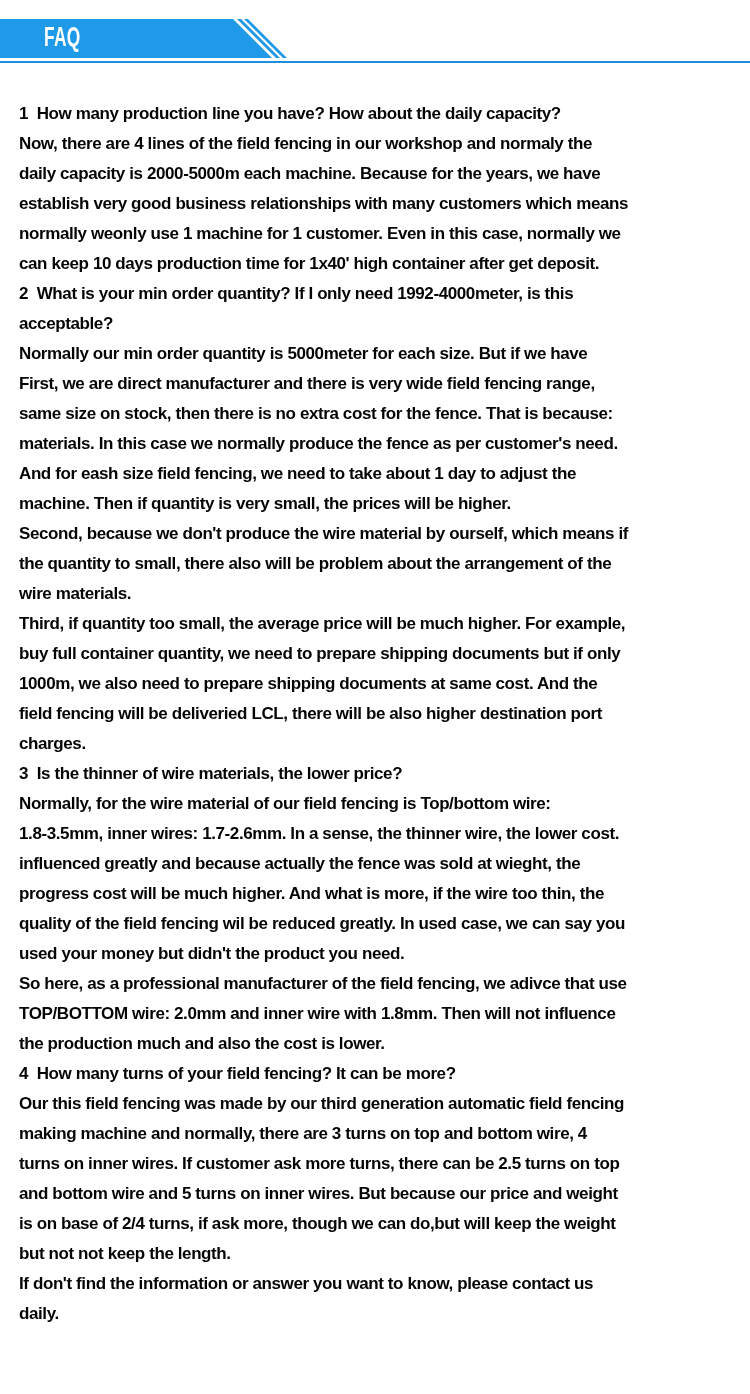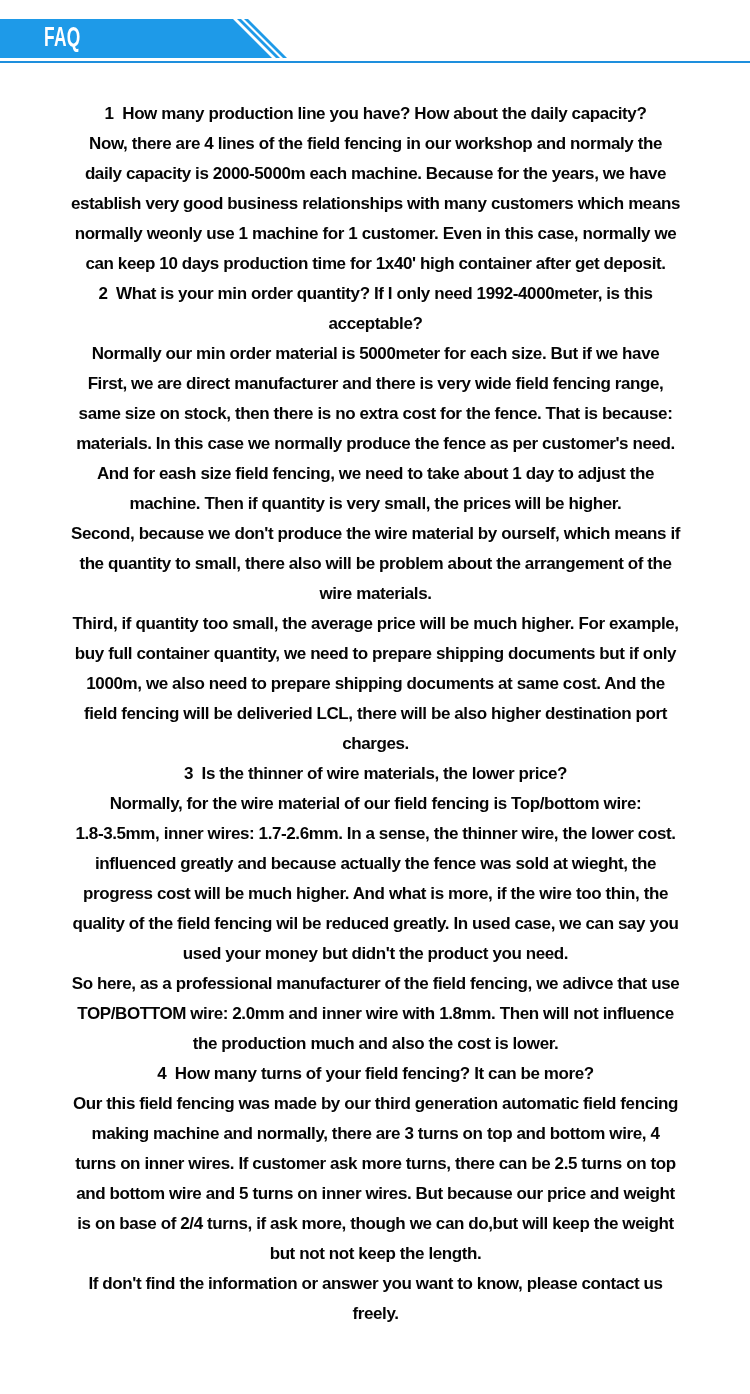--- a/index.html
+++ b/index.html
@@ -41,21 +41,20 @@
     padding: 33px 18px 0 19px;
   }
   .line {
     height: 30px;
     line-height: 30px;
     white-space: pre;
     color: #050505;
     font-size: 17px;
     font-weight: bold;
     letter-spacing: -0.4px;
-    text-align: center;
   }
 </style>
 </head>
 <body>
 
 <div class="page">
   <div class="header">
     <svg class="banner-svg" width="320" height="39" viewBox="0 0 320 39" aria-hidden="true">
       <polygon class="banner-shape" points="0,0 233,0 272,39 0,39"></polygon>
       <polygon class="banner-shape" points="237,0 241,0 280,39 276,39"></polygon>
@@ -67,21 +66,21 @@
 
   <div class="content">
       <div class="line">1  How many production line you have? How about the daily capacity?</div>
       <div class="line">Now, there are 4 lines of the field fencing in our workshop and normaly the</div>
       <div class="line">daily capacity is 2000-5000m each machine. Because for the years, we have</div>
       <div class="line">establish very good business relationships with many customers which means</div>
       <div class="line">normally weonly use 1 machine for 1 customer. Even in this case, normally we</div>
       <div class="line">can keep 10 days production time for 1x40' high container after get deposit.</div>
       <div class="line">2  What is your min order quantity? If I only need 1992-4000meter, is this</div>
       <div class="line">acceptable?</div>
-      <div class="line">Normally our min order material is 5000meter for each size. But if we have</div>
+      <div class="line">Normally our min order quantity is 5000meter for each size. But if we have</div>
       <div class="line">First, we are direct manufacturer and there is very wide field fencing range,</div>
       <div class="line">same size on stock, then there is no extra cost for the fence. That is because:</div>
       <div class="line">materials. In this case we normally produce the fence as per customer's need.</div>
       <div class="line">And for eash size field fencing, we need to take about 1 day to adjust the</div>
       <div class="line">machine. Then if quantity is very small, the prices will be higher.</div>
       <div class="line">Second, because we don't produce the wire material by ourself, which means if</div>
       <div class="line">the quantity to small, there also will be problem about the arrangement of the</div>
       <div class="line">wire materials.</div>
       <div class="line">Third, if quantity too small, the average price will be much higher. For example,</div>
       <div class="line">buy full container quantity, we need to prepare shipping documents but if only</div>
@@ -99,15 +98,15 @@
       <div class="line">TOP/BOTTOM wire: 2.0mm and inner wire with 1.8mm. Then will not influence</div>
       <div class="line">the production much and also the cost is lower.</div>
       <div class="line">4  How many turns of your field fencing? It can be more?</div>
       <div class="line">Our this field fencing was made by our third generation automatic field fencing</div>
       <div class="line">making machine and normally, there are 3 turns on top and bottom wire, 4</div>
       <div class="line">turns on inner wires. If customer ask more turns, there can be 2.5 turns on top</div>
       <div class="line">and bottom wire and 5 turns on inner wires. But because our price and weight</div>
       <div class="line">is on base of 2/4 turns, if ask more, though we can do,but will keep the weight</div>
       <div class="line">but not not keep the length.</div>
       <div class="line">If don't find the information or answer you want to know, please contact us</div>
-      <div class="line">freely.</div>
+      <div class="line">daily.</div>
     </div>
 </div>
 
 </body></html>

